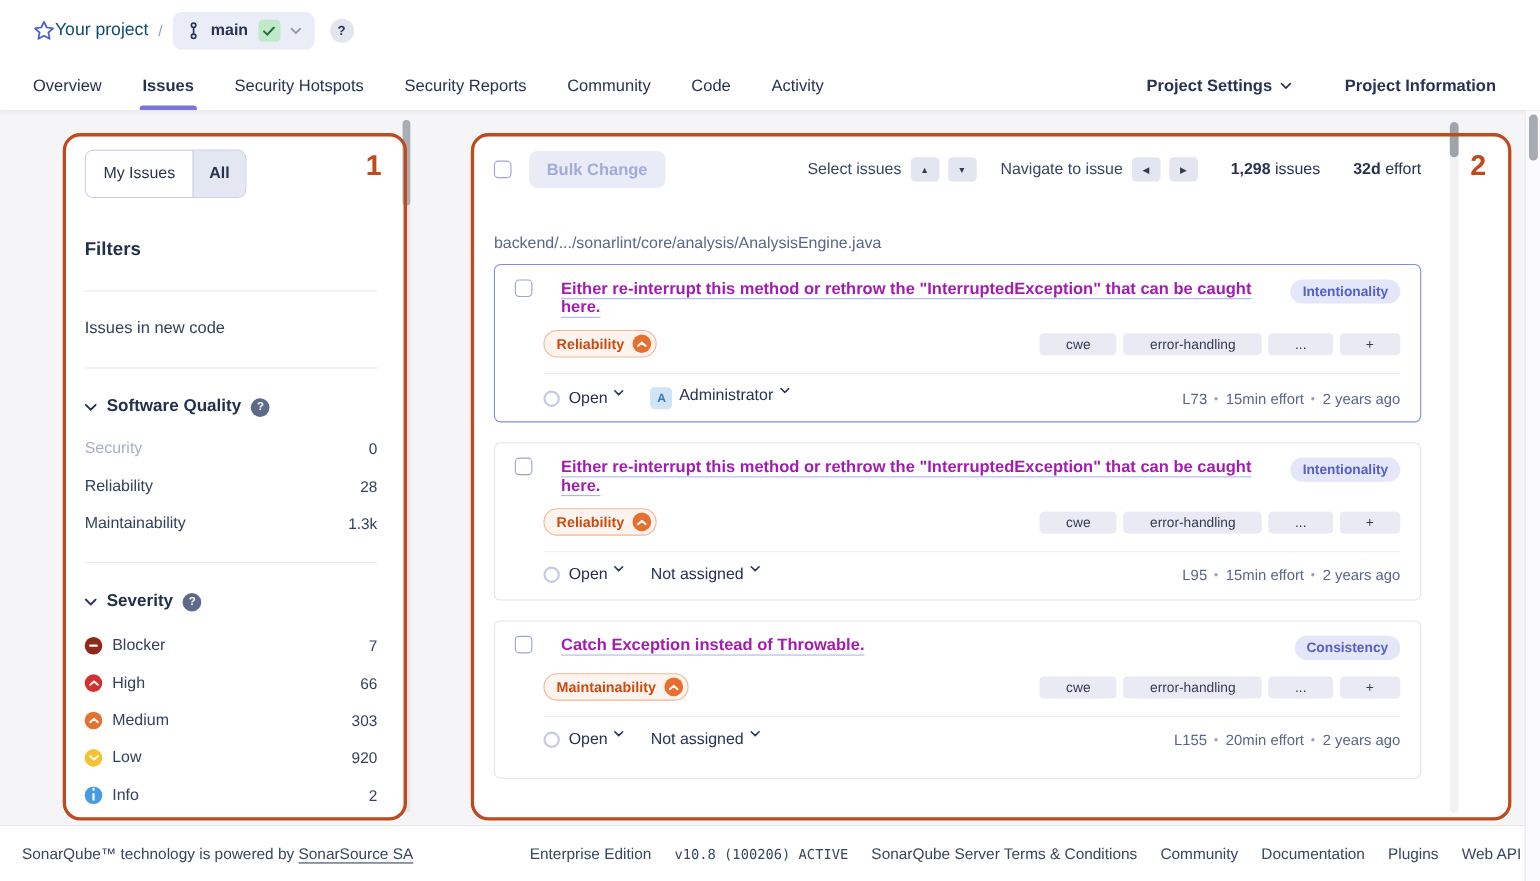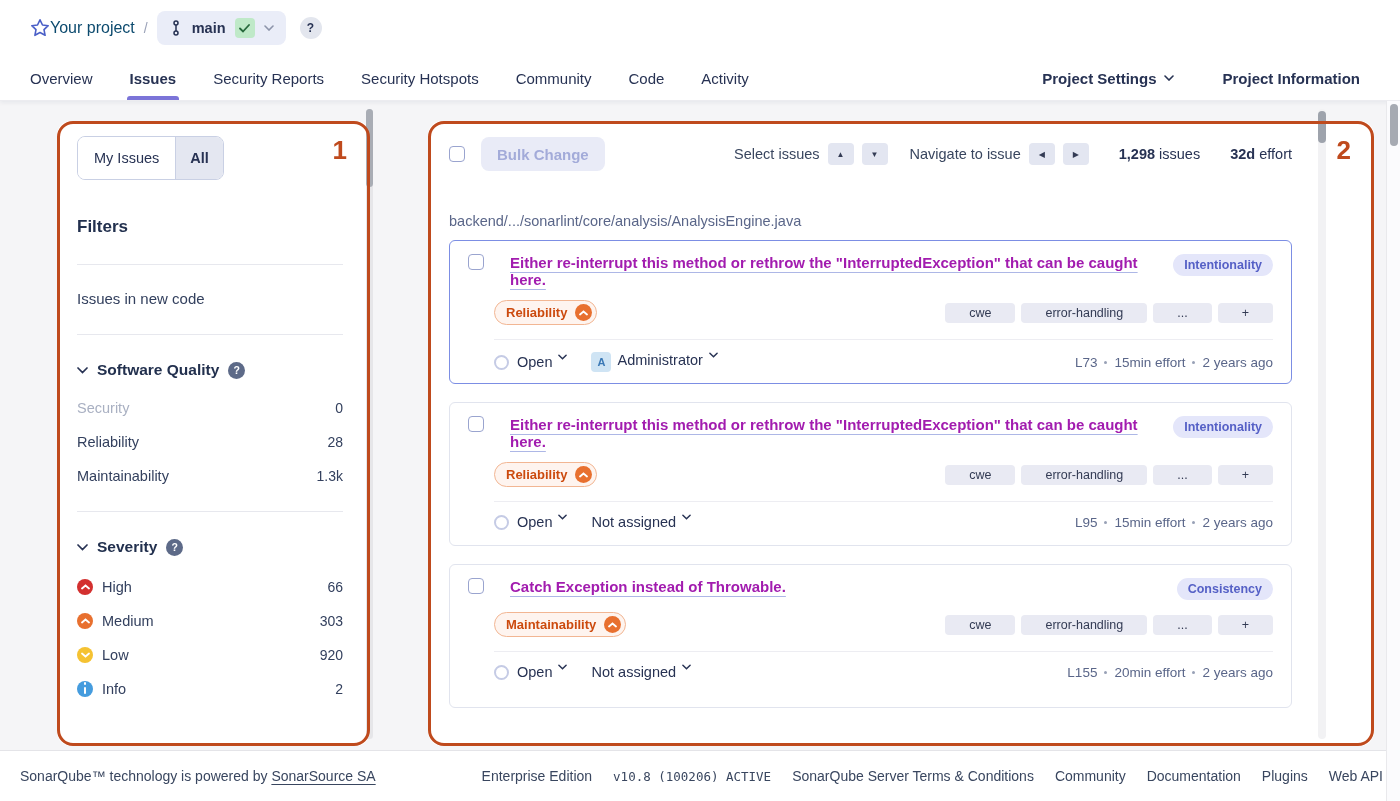--- a/index.html
+++ b/index.html
@@ -192,22 +192,22 @@
         </svg>
     </span>
   </div>
   <span class="help-round">?</span>
 </header>
 
 <nav class="tabbar">
   <div class="tabs">
     <span class="tab">Overview</span>
     <span class="tab active">Issues</span>
+    <span class="tab">Security Hotspots</span>
     <span class="tab">Security Reports</span>
-    <span class="tab">Security Hotspots</span>
     <span class="tab">Community</span>
     <span class="tab">Code</span>
     <span class="tab">Activity</span>
   </div>
   <div class="tabbar-right">
     <span class="item">
       <span>Project Settings</span>
       <svg width="10" height="6" viewBox="0 0 10 6">
           <path d="M1 1l4 4 4-4" fill="none" stroke="#273253" stroke-width="1.6" stroke-linecap="round"></path>
         </svg>
@@ -266,20 +266,27 @@
     <div class="divider" style="margin-top:18px;"></div>
 
     <div class="facet-header">
       <svg width="11" height="7" viewBox="0 0 11 7">
           <path d="M1 1l4.5 4.5L10 1" fill="none" stroke="#273253" stroke-width="1.7" stroke-linecap="round"></path>
         </svg>
       <span class="facet-title">Severity</span>
       <span class="help-dot">?</span>
     </div>
     <div class="facet-rows" style="margin-top:14px;">
+      <div class="facet-row">
+        <span class="sev-icon sev-blocker">
+            <span class="blocker-bar"></span>
+          </span>
+        <span class="lbl">Blocker</span>
+        <span class="cnt">7</span>
+      </div>
       <div class="facet-row">
         <span class="sev-icon sev-high">
             <svg width="9" height="6" viewBox="0 0 9 6">
               <path d="M1 4.5L4.5 1.5 8 4.5" fill="none" stroke="#fff" stroke-width="1.8" stroke-linecap="round"></path>
             </svg>
           </span>
         <span class="lbl">High</span>
         <span class="cnt">66</span>
       </div>
       <div class="facet-row">

